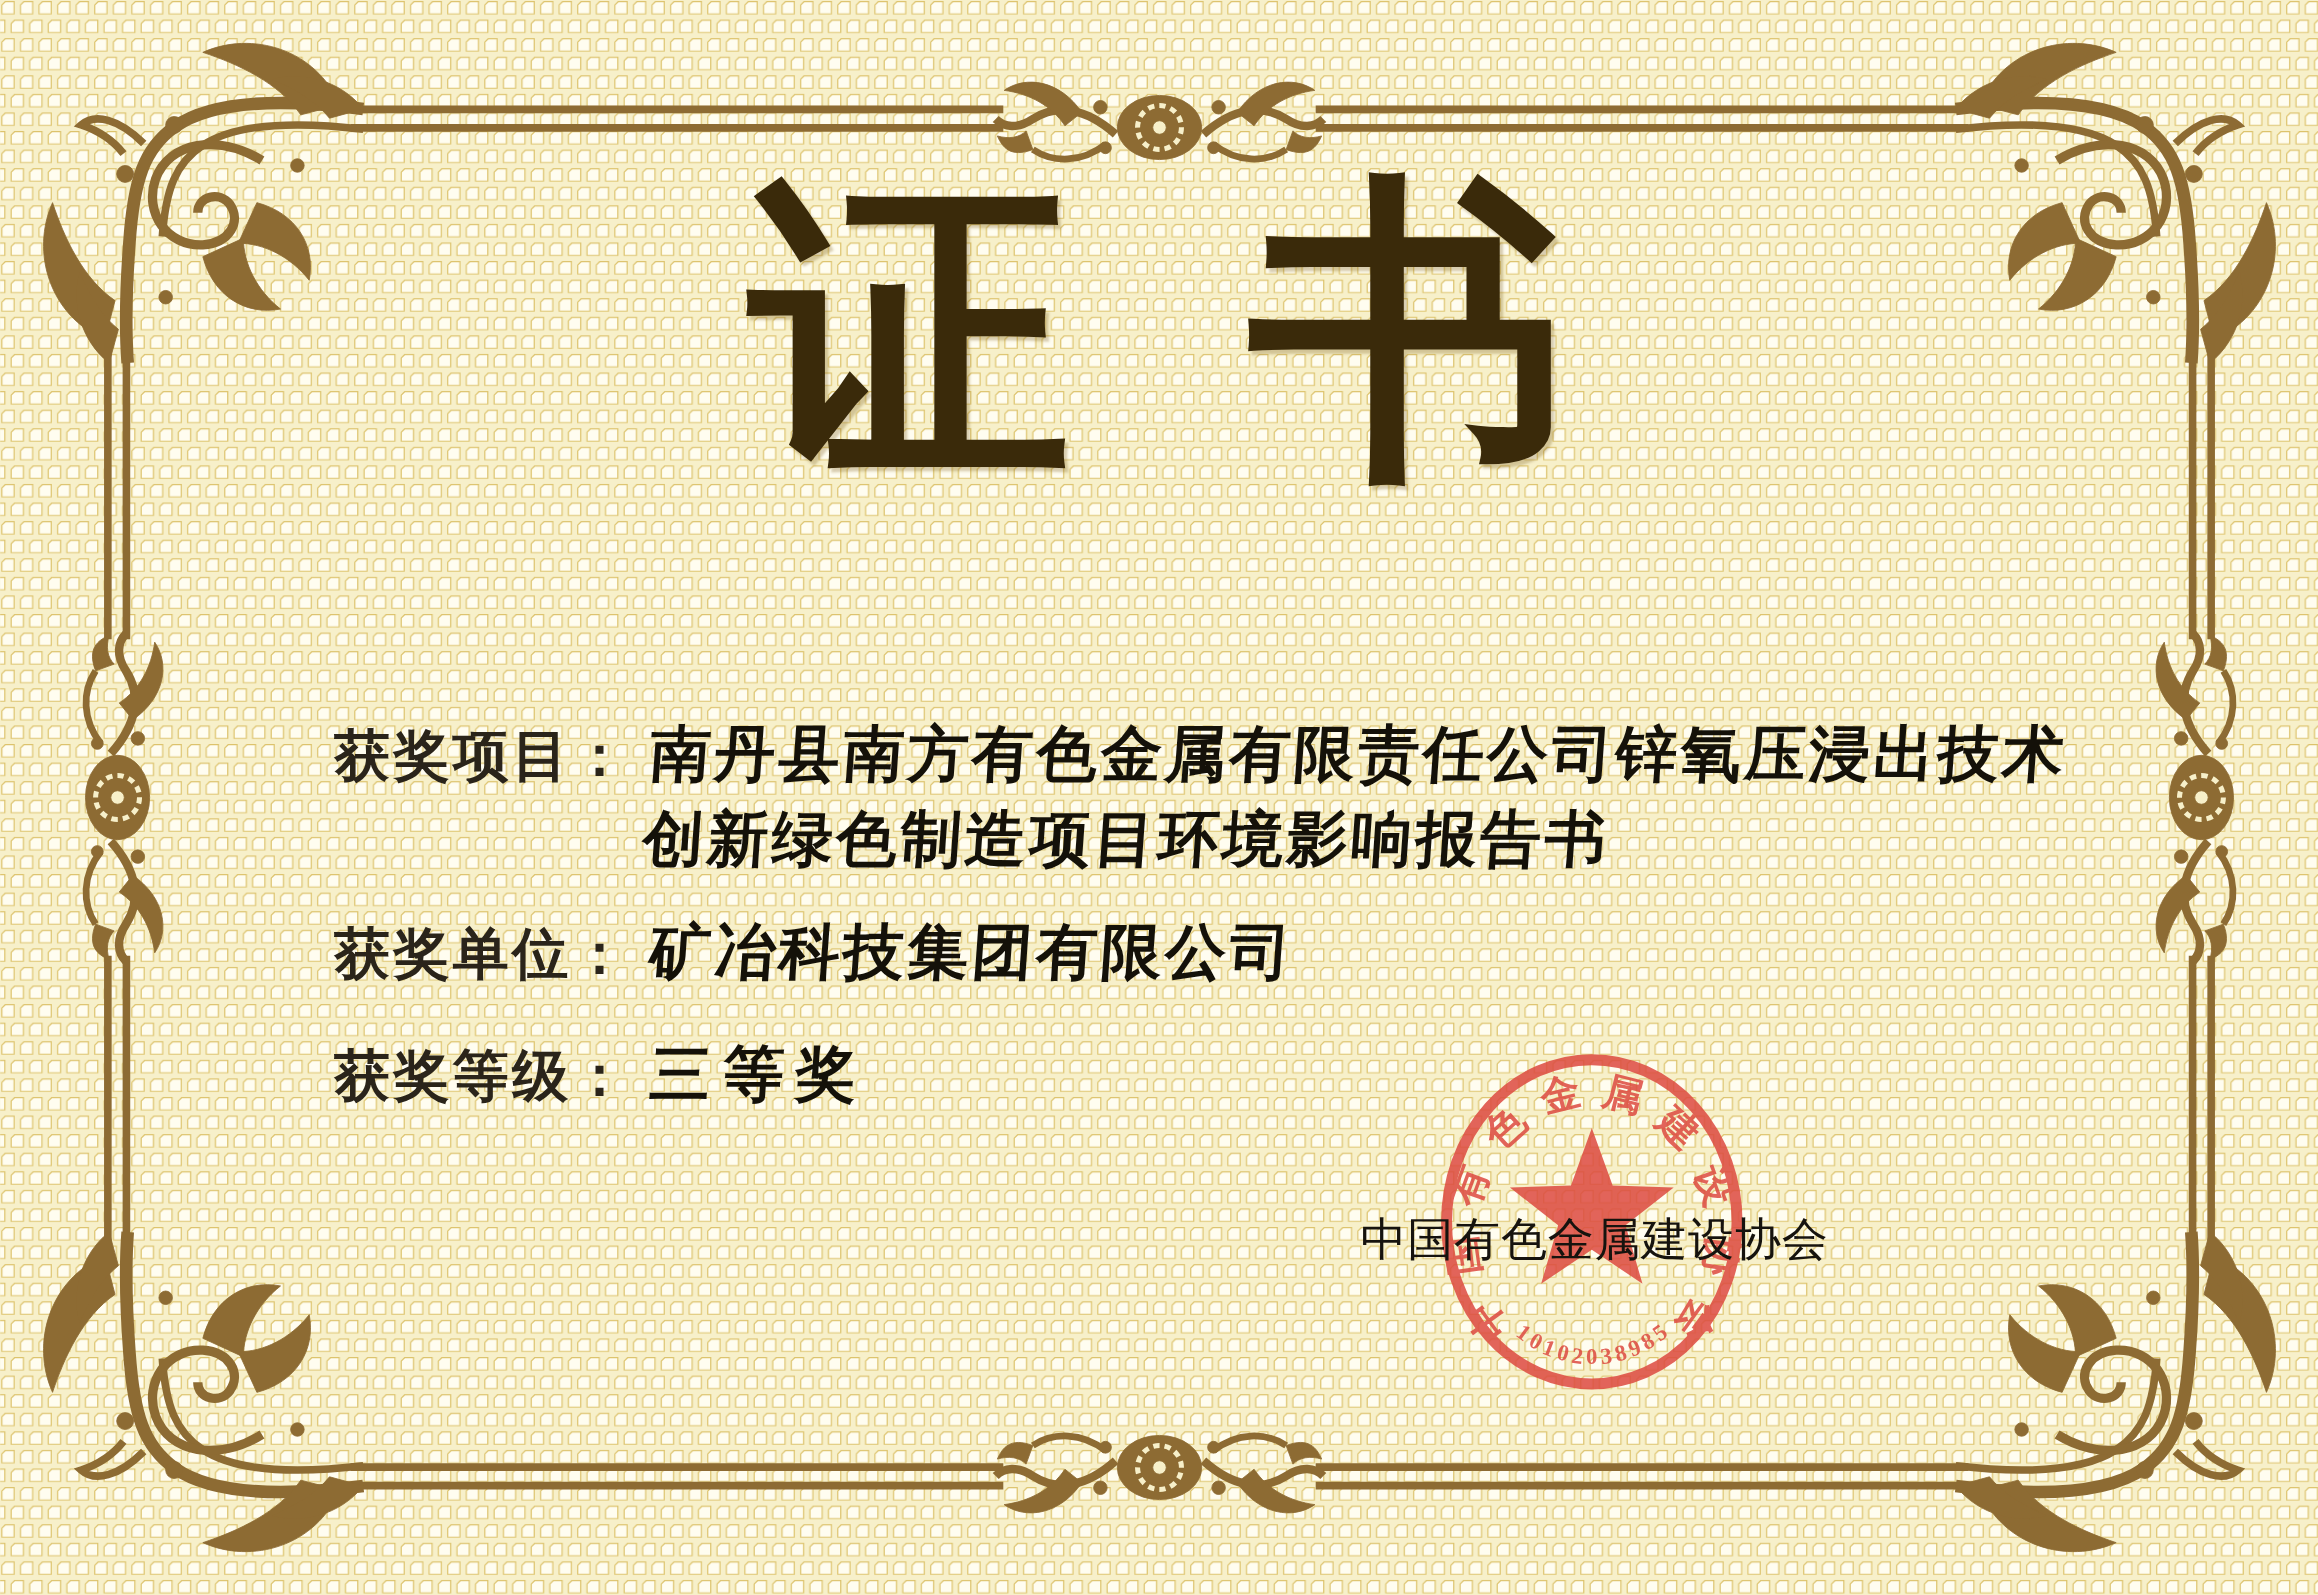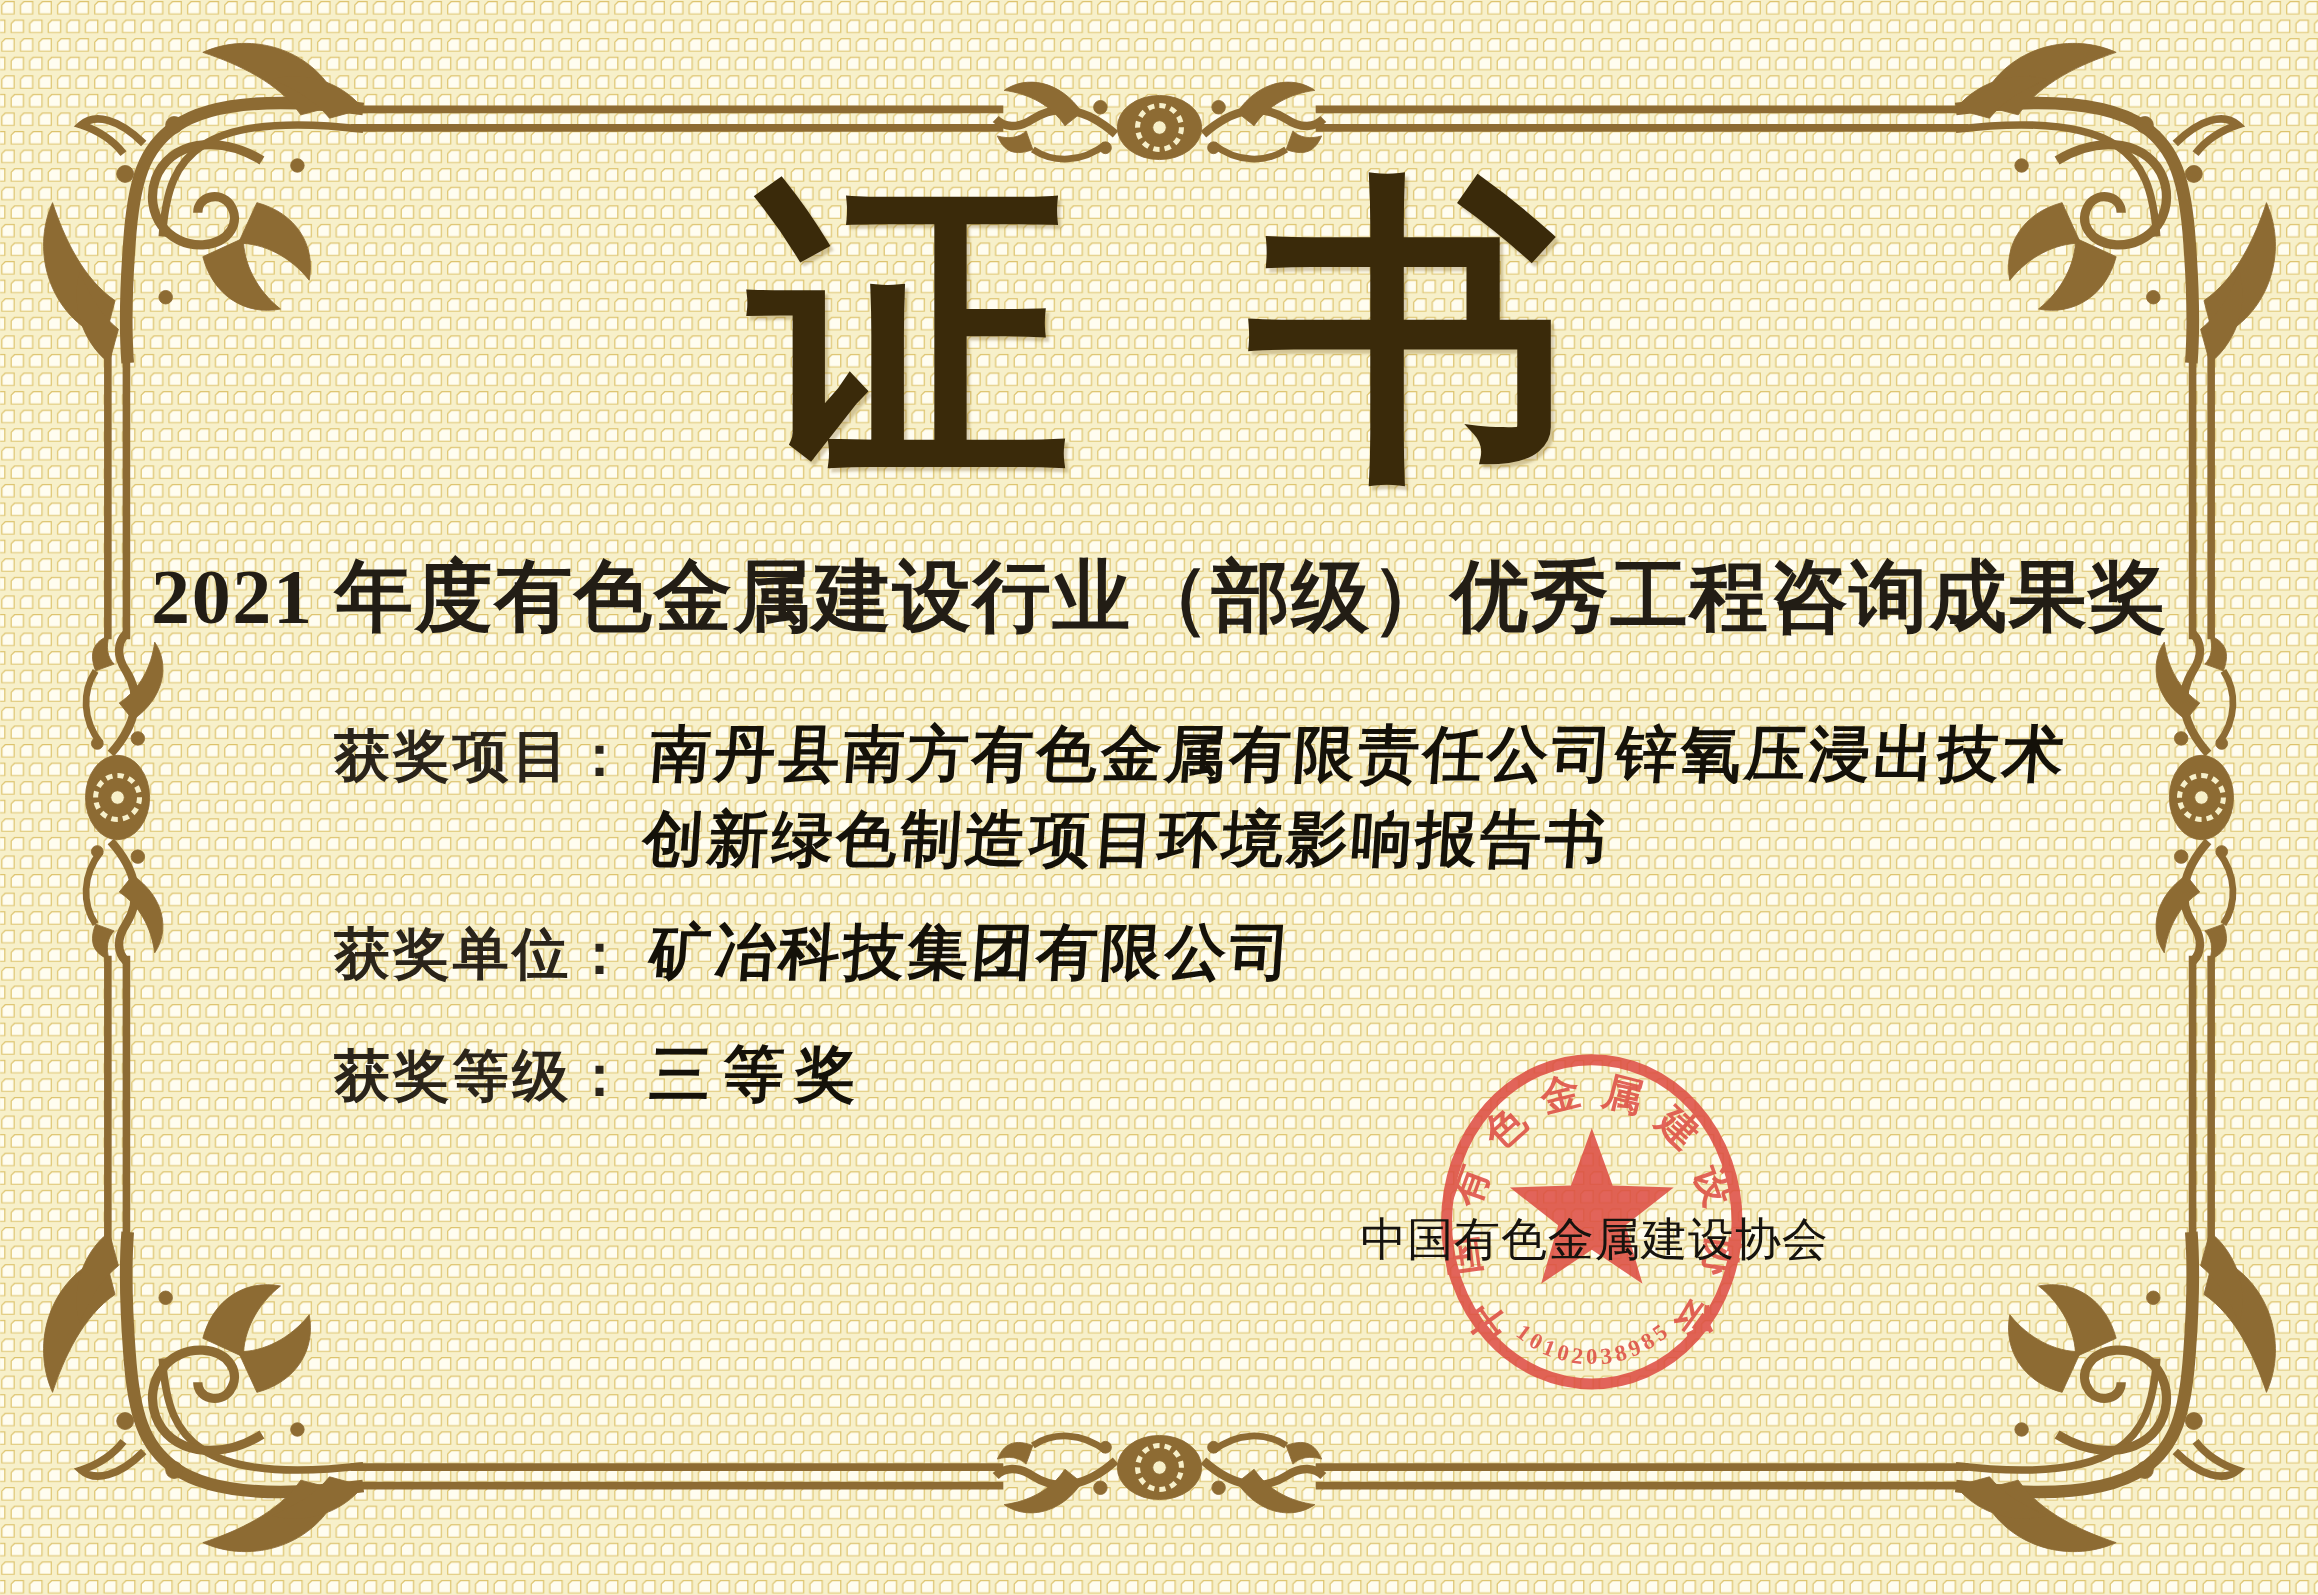--- a/index.html
+++ b/index.html
@@ -160,21 +160,20 @@
           <text x="1970.816646834701" y="1585.4427190999916" transform="rotate(-36 1970.816646834701 1585.4427190999916)">5</text>
         </g>
     </g>
   </svg>
 
   <div class="txt title">
     <span>证</span>
     <span>书</span>
   </div>
 
-  <div class="txt subtitle">2021 年度有色金属建设行业（部级）优秀工程咨询成果奖</div>
 
   <div class="txt row-project">
     <span class="field-label">获奖项目：</span><span class="field-value">南丹县南方有色金属有限责任公司锌氧压浸出技术</span>
   </div>
   <div class="txt row-project2">
     <span class="field-value">创新绿色制造项目环境影响报告书</span>
   </div>
 
   <div class="txt row-org">
     <span class="field-label">获奖单位：</span><span class="field-value">矿冶科技集团有限公司</span>

